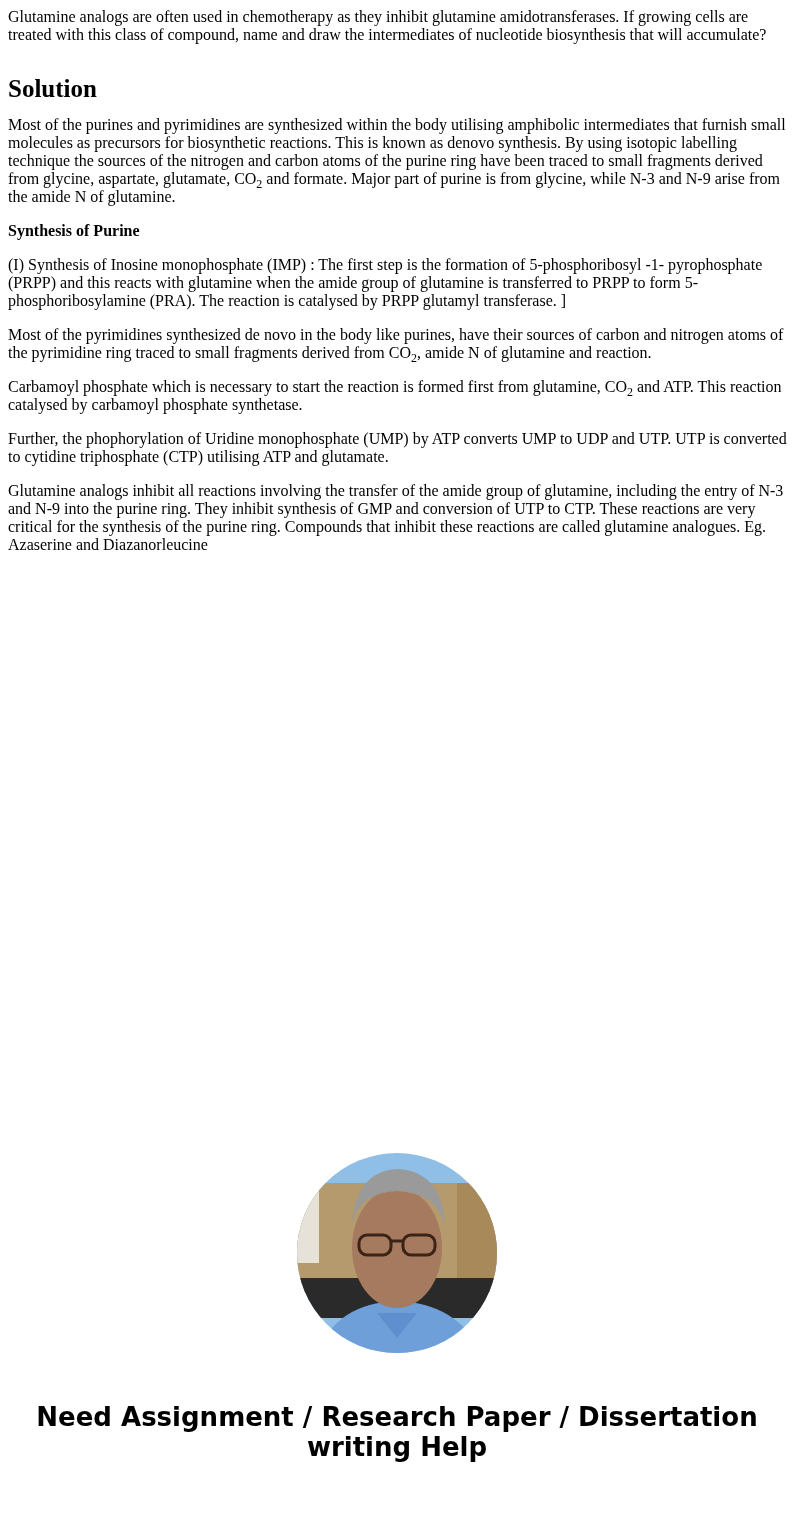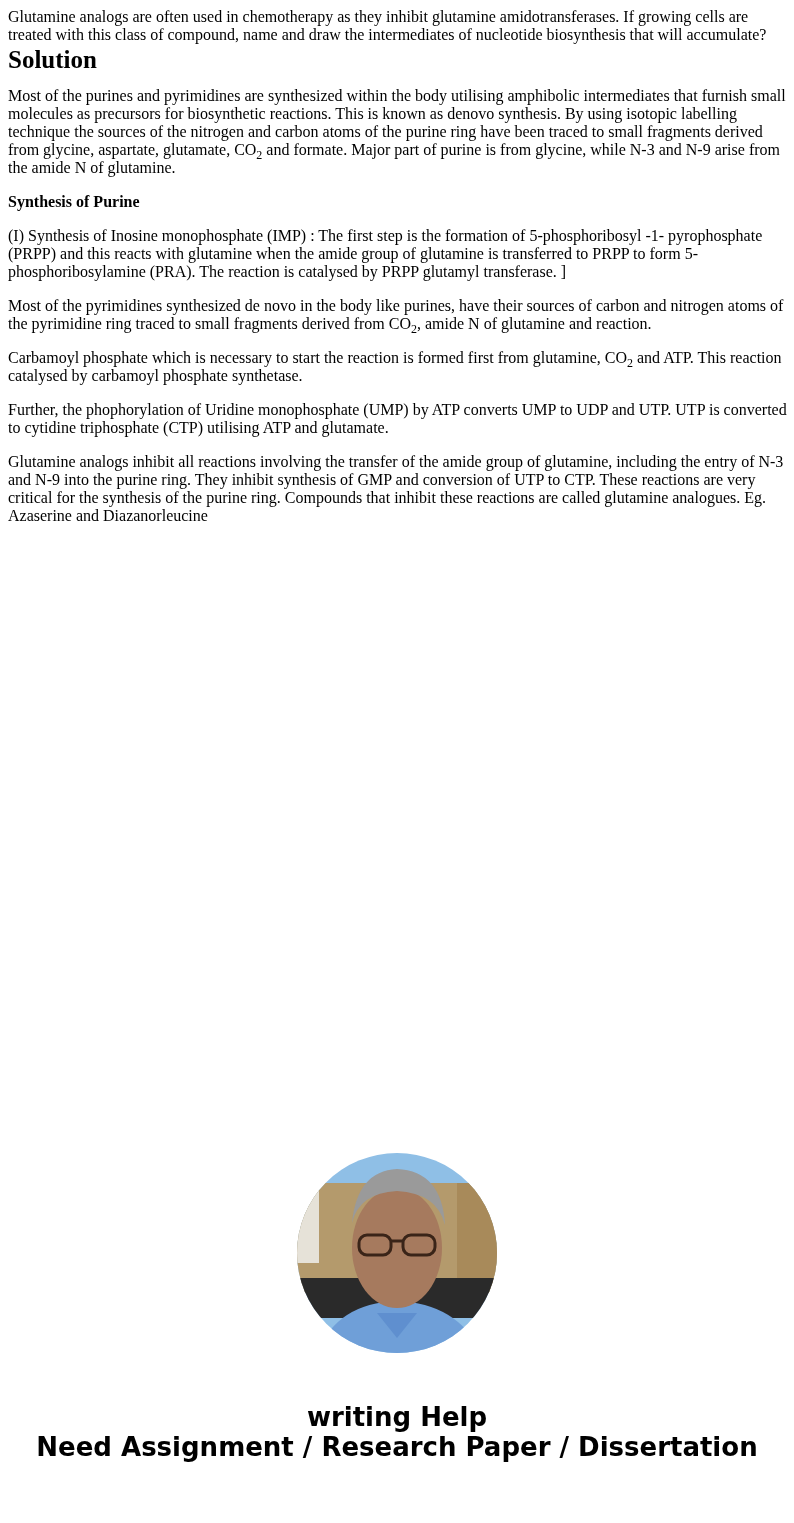--- a/index.html
+++ b/index.html
@@ -5,21 +5,21 @@
   html, body { margin: 0; padding: 0; background: #ffffff; }
   body {
     width: 794px; height: 1523px; position: relative; overflow: hidden;
     font-family: "Liberation Serif", serif; color: #000; font-size: 16px; line-height: 18px;
   }
   .content { position: absolute; left: 8px; top: 8px; width: 780px; }
   p { margin: 0 0 16px 0; }
   h2 { font-size: 25px; font-weight: bold; margin: 0 0 16px 0; line-height: 22px; }
   sub { font-size: 12px; line-height: 0; vertical-align: sub; }
   .bold { font-weight: bold; font-family: Liberation Serif, serif; }
-  .q { margin-bottom: 5px; }
+  .q { margin-bottom: 34px; }
   .avatar {
     position: absolute; left: 297px; top: 1153px; width: 200px; height: 200px;
     border-radius: 50%; overflow: hidden;
   }
   .promo {
     position: absolute; left: 0; top: 1402px; width: 794px; text-align: center;
     font-family: "DejaVu Sans", sans-serif; font-weight: bold; font-size: 26px; line-height: 30px;
   }
 </style>
 </head>
@@ -51,15 +51,15 @@
     <ellipse cx="100" cy="95" rx="45" ry="60" fill="#a67a5e"></ellipse>
     <path d="M55 70 Q60 18 100 16 Q145 18 148 72 Q140 40 100 38 Q62 40 55 70 Z" fill="#9a9a9a"></path>
     <rect x="62" y="82" width="32" height="20" rx="8" fill="none" stroke="#3a2418" stroke-width="3"></rect>
     <rect x="106" y="82" width="32" height="20" rx="8" fill="none" stroke="#3a2418" stroke-width="3"></rect>
     <line x1="94" y1="88" x2="106" y2="88" stroke="#3a2418" stroke-width="3"></line>
     <path d="M80 160 L100 185 L120 160" fill="#5f8fcf"></path>
   </svg>
 </div>
 
 <div class="promo">
+  <div>Need Assignment / Research Paper / Dissertation</div>
   <div>writing Help</div>
-  <div>Need Assignment / Research Paper / Dissertation</div>
 </div>
 
 </body></html>

